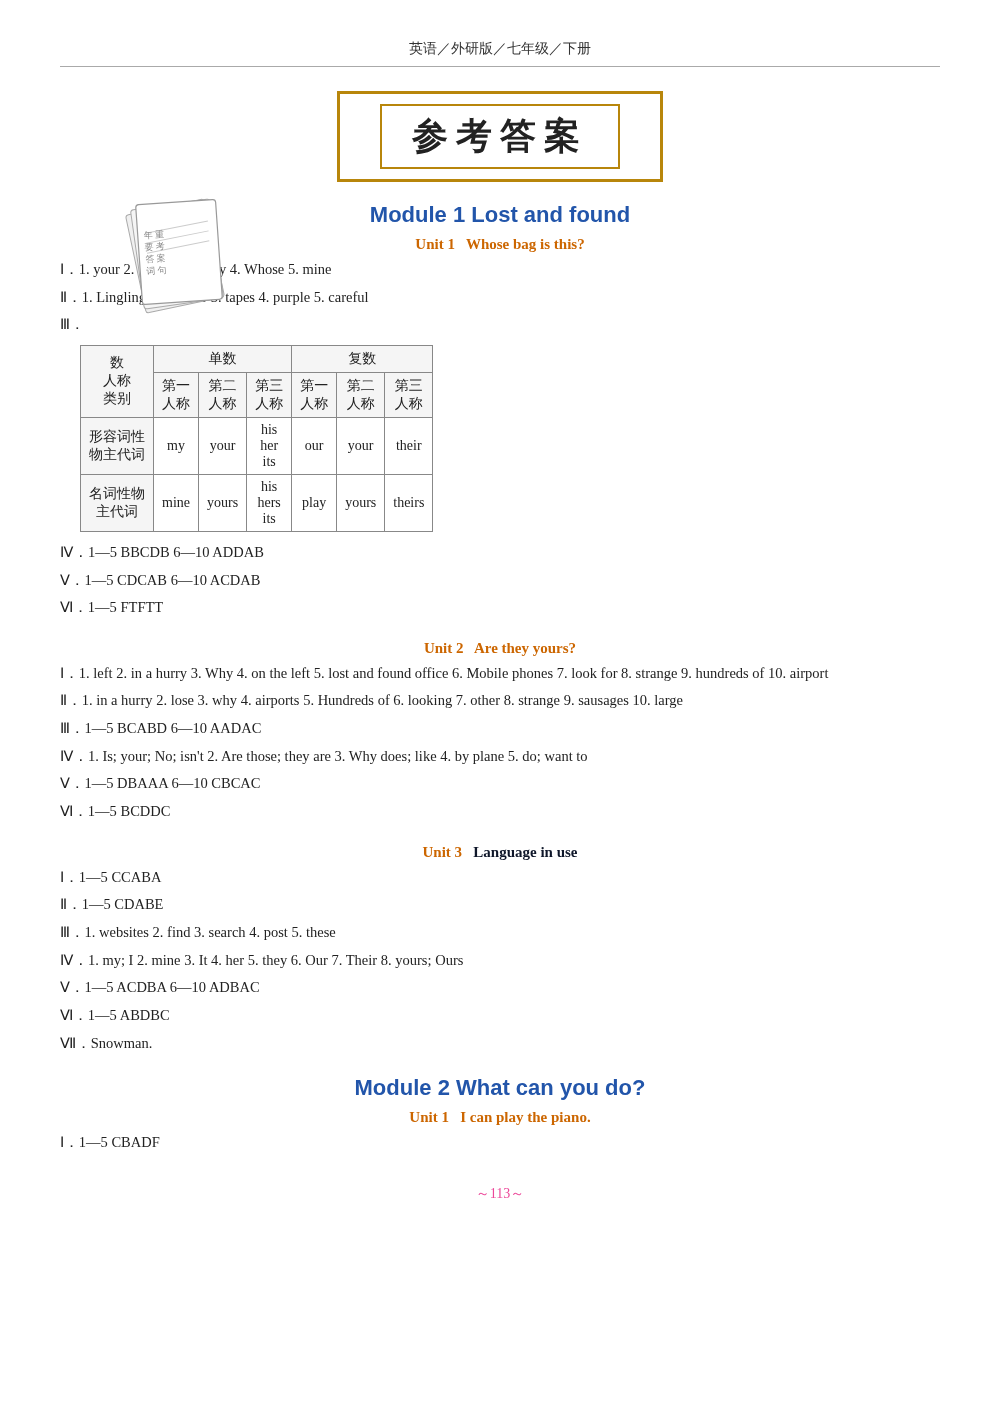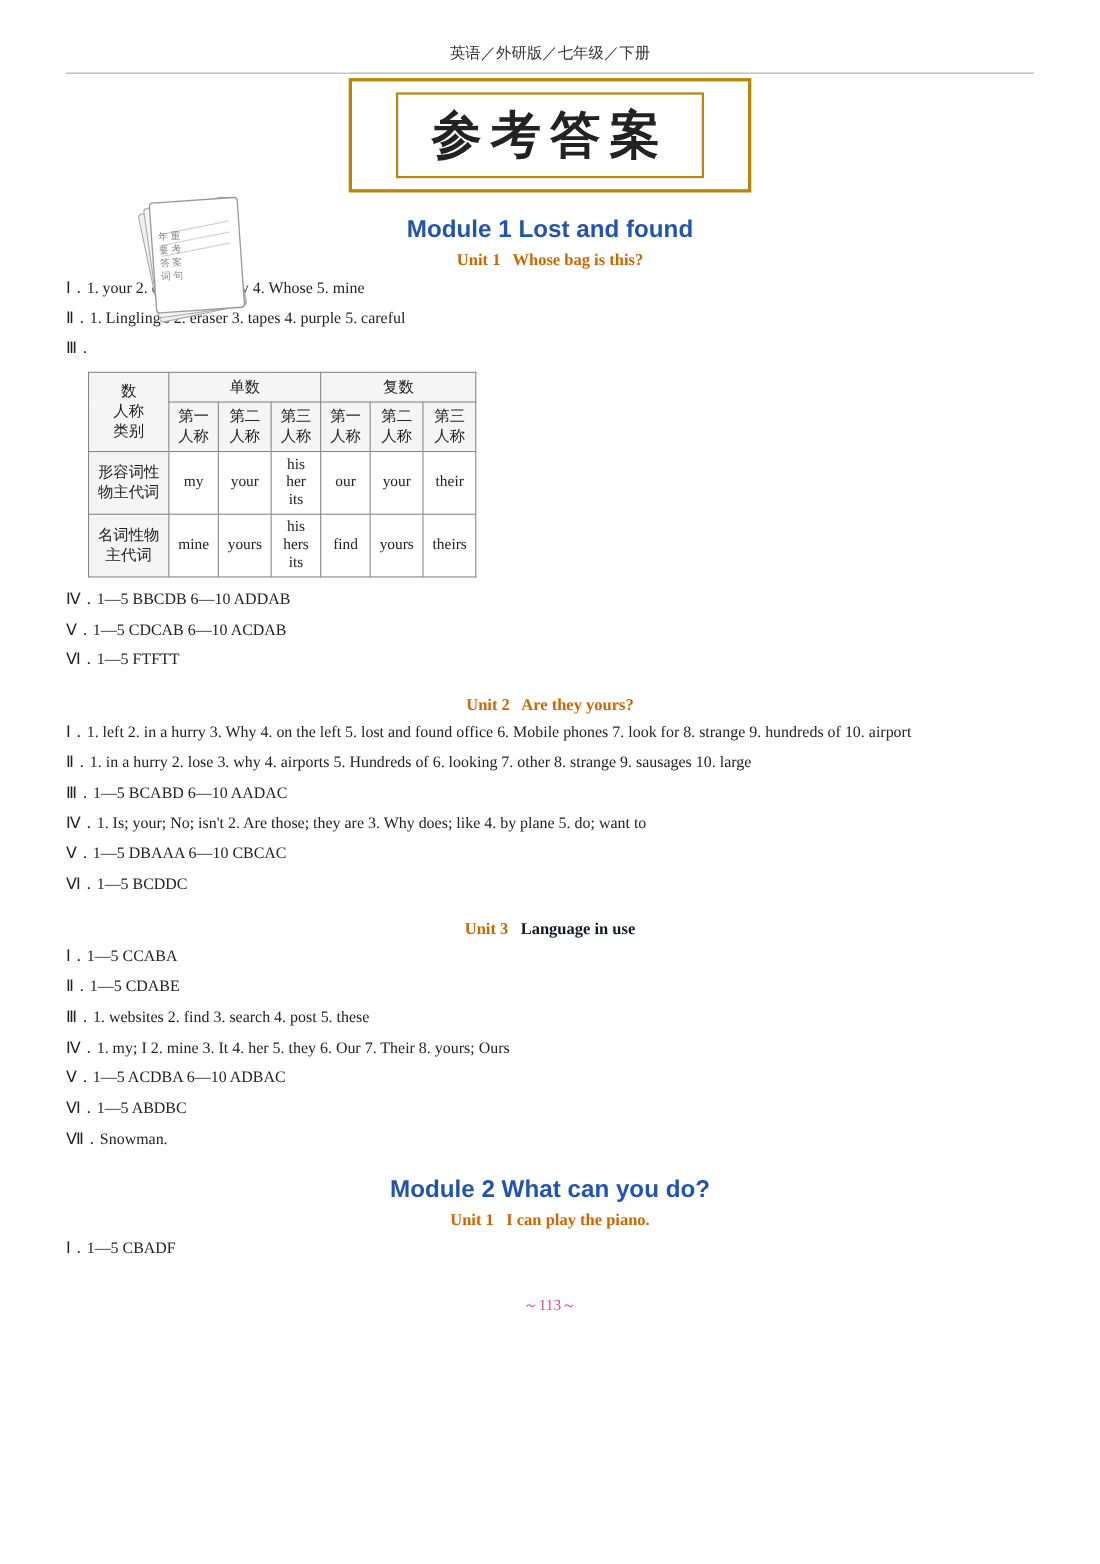--- a/index.html
+++ b/index.html
@@ -17,21 +17,21 @@
       min-height: 1422px;
       padding: 40px 60px;
       position: relative;
     }
     .top-header {
       text-align: center;
       font-size: 14px;
       color: #333;
       border-bottom: 1px solid #aaa;
       padding-bottom: 8px;
-      margin-bottom: 4px;
+      margin-bottom: 24px;
     }
     .banner-area {
       display: flex;
       align-items: center;
       justify-content: center;
       margin-bottom: 18px;
       position: relative;
     }
     .answer-box {
       border: 3px solid #b8860b;
@@ -39,21 +39,21 @@
       display: inline-block;
       background: #fff;
       position: relative;
       z-index: 2;
     }
     .answer-box-inner {
       border: 2px solid #b8860b;
       padding: 6px 30px;
     }
     .answer-title {
-      font-size: 46px;
+      font-size: 36px;
       font-weight: bold;
       color: #222;
       letter-spacing: 8px;
       font-family: "STKaiti","KaiTi","楷体", serif;
     }
     .module-title {
       text-align: center;
       font-size: 22px;
       color: #2255aa;
       font-weight: bold;
@@ -177,21 +177,21 @@
           <td>his<br>her<br>its</td>
           <td>our</td>
           <td>your</td>
           <td>their</td>
         </tr>
         <tr>
           <td class="header-cell">名词性物<br>主代词</td>
           <td>mine</td>
           <td>yours</td>
           <td>his<br>hers<br>its</td>
-          <td>find</td>
+          <td>play</td>
           <td>yours</td>
           <td>theirs</td>
         </tr>
       </tbody>
     </table>
 
     <div class="content-line">Ⅳ．1—5 BBCDB  6—10 ADDAB</div>
     <div class="content-line">Ⅴ．1—5 CDCAB  6—10 ACDAB</div>
     <div class="content-line">Ⅵ．1—5 FTFTT</div>
 

